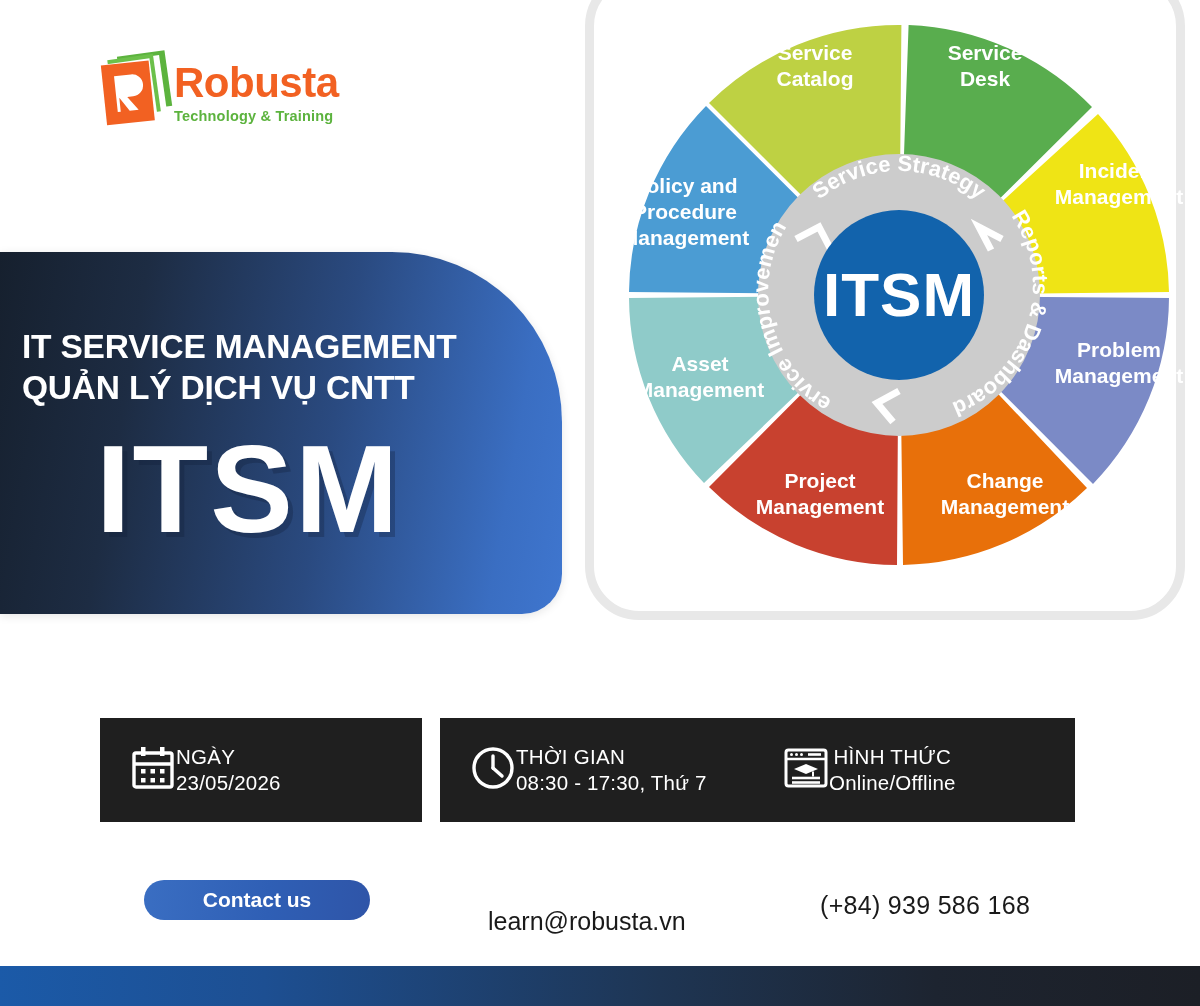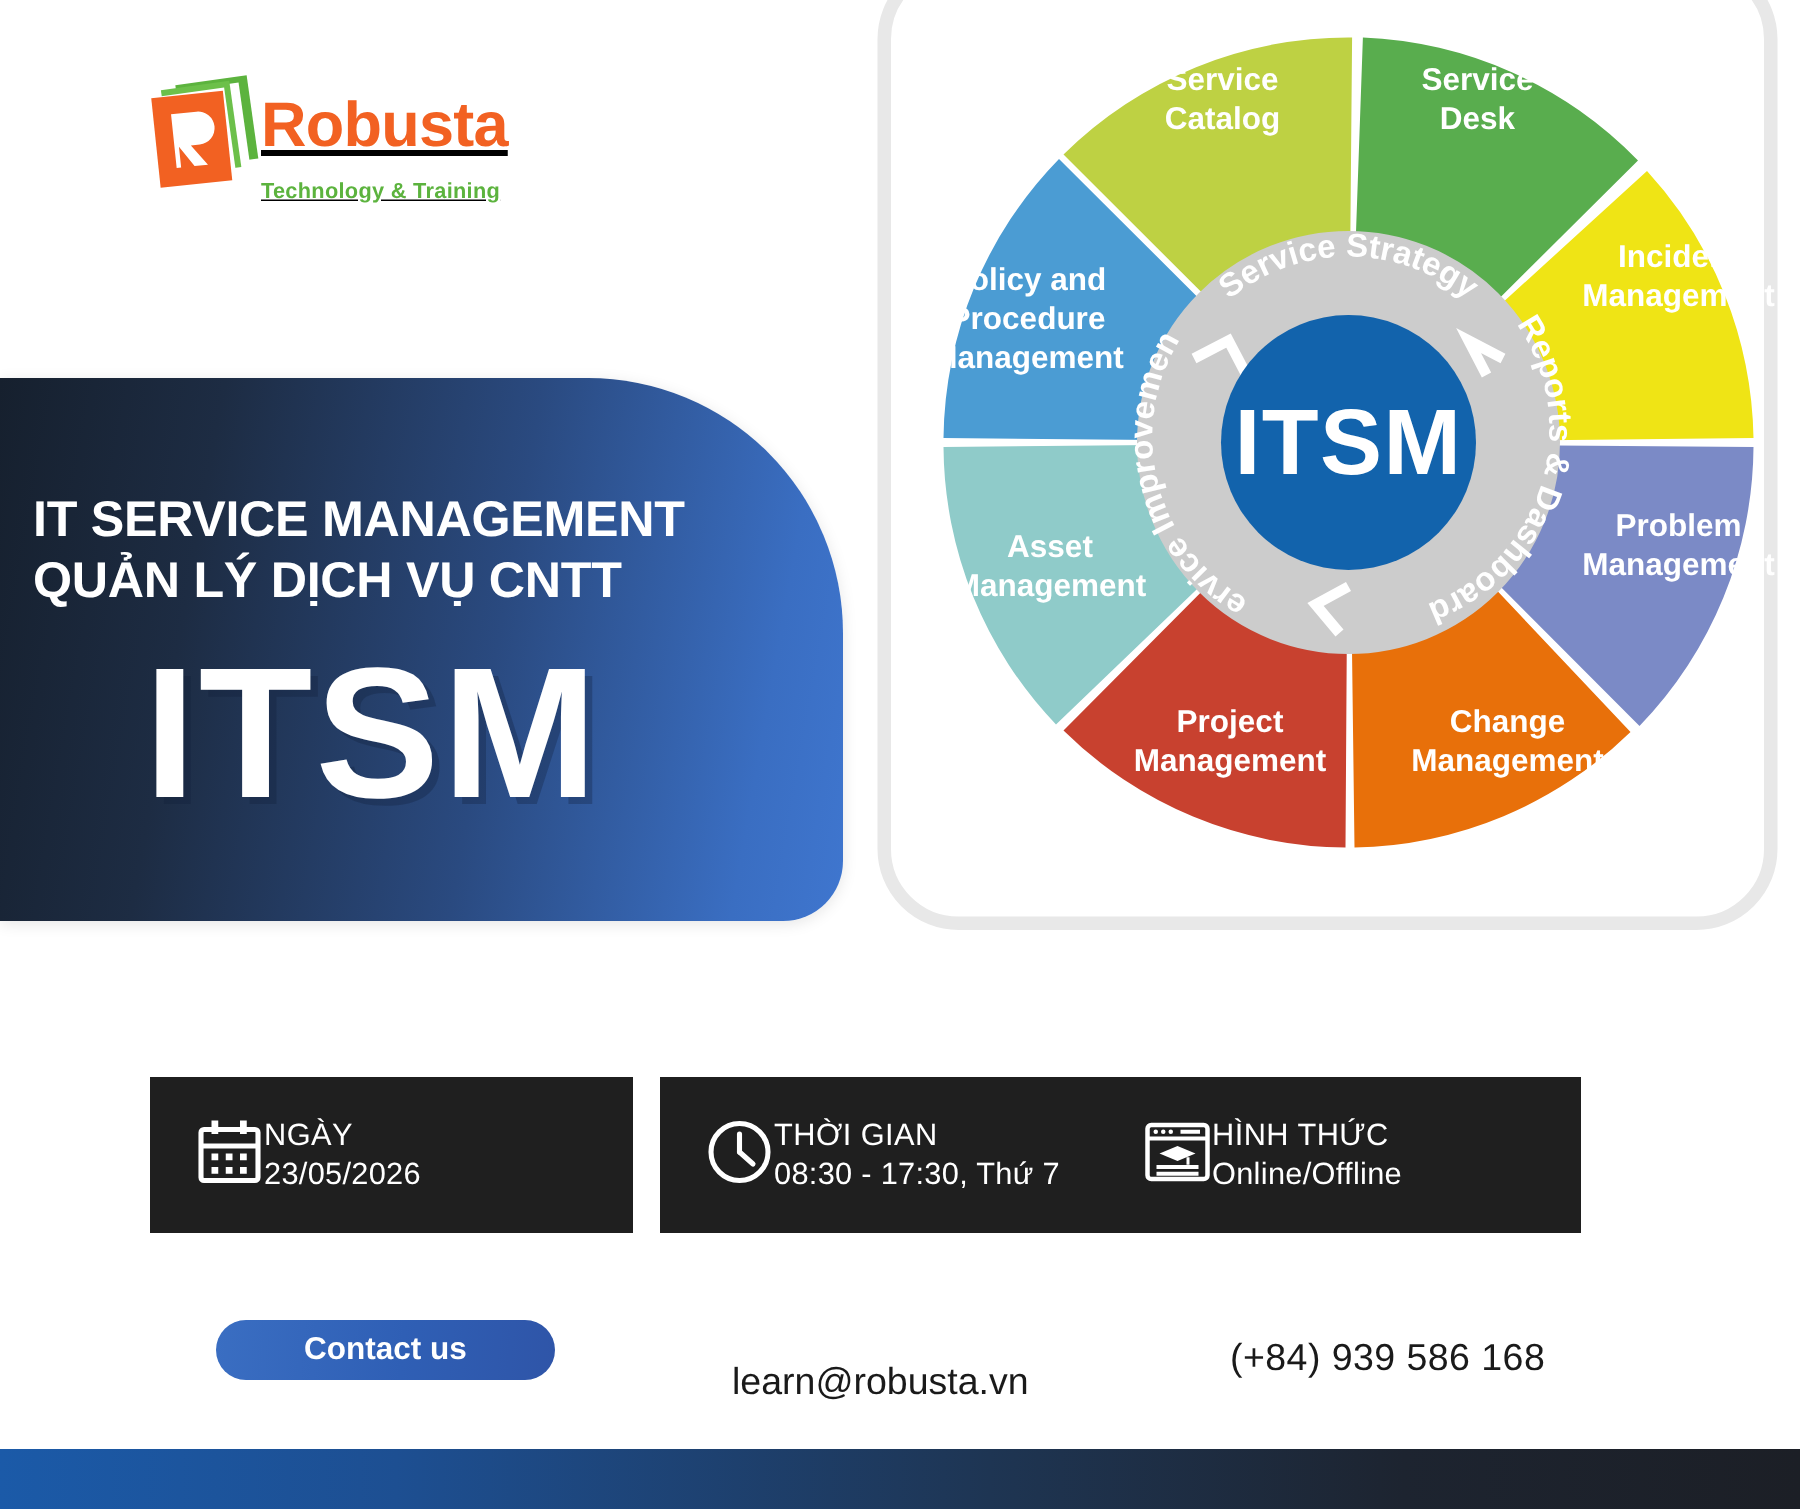--- a/index.html
+++ b/index.html
@@ -7,28 +7,28 @@
   body {
     font-family: "Liberation Sans", sans-serif;
     background:#ffffff;
     position:relative;
     overflow:hidden;
   }
 
   
   #logo { position:absolute; left:96px; top:48px; width:300px; height:92px; }
   #logo-mark { position:absolute; left:0; top:0; width:88px; height:88px; }
-  #logo-word { position:absolute; left:78px; top:14px;text-decoration:underline; }
+  #logo-word { position:absolute; left:78px; top:14px; }
   .logo-name {
     font-size:42px; font-weight:bold; color:#f26122;
     letter-spacing:-0.5px; line-height:1;
   }
   .logo-tag {
     font-size:14.5px; font-weight:bold; color:#5cb33e;
-    letter-spacing:0.2px; margin-top:16px;
+    letter-spacing:0.2px; margin-top:4px;
   }
 
   
   #banner {
     position:absolute; left:0; top:252px; width:562px; height:362px;
     background:linear-gradient(100deg,#16202e 0%,#1d2c43 24%,#2a4a80 58%,#3a6ec2 88%,#3f76cf 100%);
     border-radius:0 170px 40px 0;
     box-shadow:0 2px 10px rgba(0,0,0,0.10);
   }
   #banner-line1, #banner-line2 {
@@ -51,21 +51,21 @@
   }
   #wheel { position:absolute; left:592px; top:-40px; width:614px; height:670px; }
 
   
   .info-card {
     position:absolute; top:718px; height:104px; background:#1f1f1f;
     display:flex; align-items:center; padding-left:30px; 
   }
   #card-date   { left:100px;  width:322px; }
   #card-time   { left:440px;  width:320px; }
-  #card-format { left:732px;  width:322px; }
+  #card-format { left:753px;  width:322px;text-align:center; }
   .info-text { color:#ffffff; line-height:1.28; }
   .info-label { font-size:20.5px; letter-spacing:0.3px; }
   .info-value { font-size:20.5px; letter-spacing:0.2px; }
   .info-icon { flex:0 0 auto; }
 
   
   #contact-btn {
     position:absolute; left:144px; top:880px; width:226px; height:40px;
     border-radius:25px;
     background:linear-gradient(95deg,#3a6ec2 0%,#2f5fb5 55%,#2f55a8 100%);

